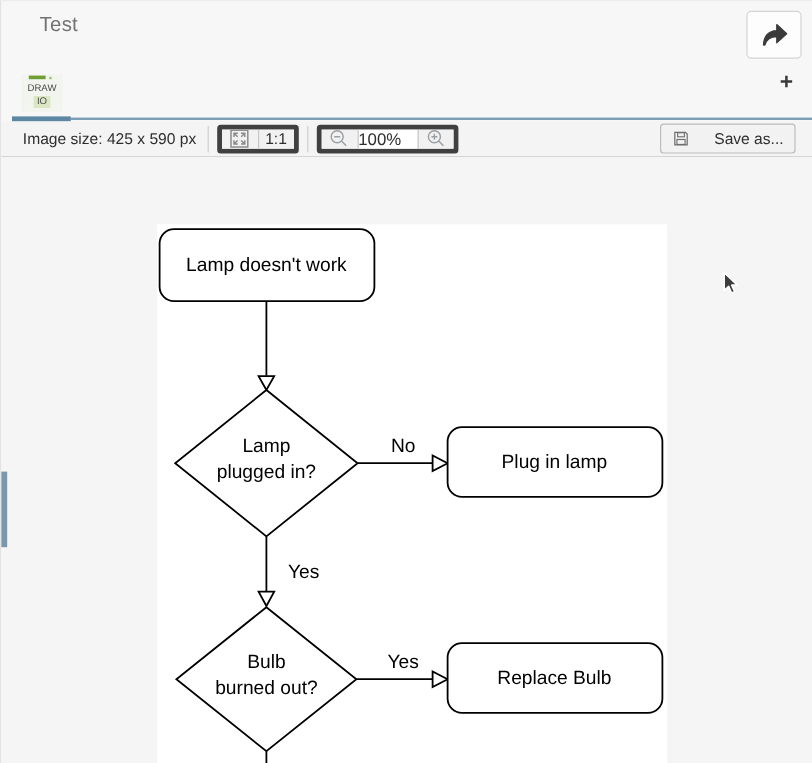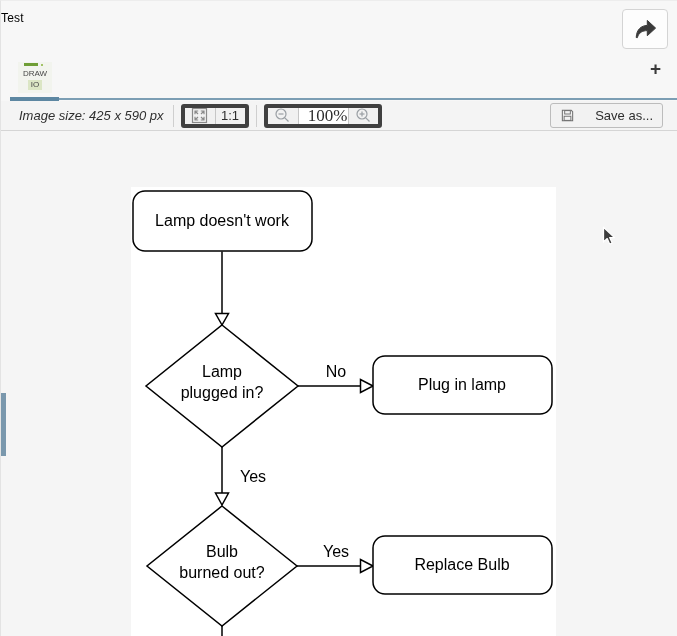--- a/index.html
+++ b/index.html
@@ -8,22 +8,22 @@
 
   .app {
     position: relative; width: 677px; height: 636px; overflow: hidden;
     background: var(--page-bg, #f7f7f7);
     border-left: 1px solid #e3e3e3; border-top: 1px solid #ededed;
   }
 
   
   .header { height: 58px; position: relative; }
   .page-title {
-    position: absolute; left: 0; top: 10px;
-    font-size: 12px; font-weight: 400; color: #000000; letter-spacing: .2px;
+    position: absolute; left: 32px; top: 10px;
+    font-size: 17px; font-weight: 400; color: #737373; letter-spacing: .2px;
   }
   .share-btn {
     position: absolute; right: 9px; top: 8px; width: 46px; height: 40px;
     background: #fdfdfd; border: 1px solid #d4d4d4; border-radius: 4px;
     display: flex; align-items: center; justify-content: center; cursor: pointer;
   }
 
   
   .tabbar { height: 38px; display: flex; align-items: flex-start; padding: 0 12px 0 9px; }
   .tab { width: 50px; height: 36px; display: flex; align-items: center; justify-content: center; cursor: pointer; }
@@ -50,34 +50,34 @@
   }
 
   
   .toolbar {
     height: 30px; background: var(--toolbar-bg, #f4f4f4);
     border-bottom: 1px solid #d5d5d5;
     display: flex; align-items: center; padding-left: 18px;
     font-size: 13px; color: #2e2e2e;
   }
   .tsep { width: 1px; height: 22px; background: #cfcfcf; margin: 0 7px; }
-  .size-label { margin-right: 2px; white-space: nowrap; font-style: italic; }
+  .size-label { margin-right: 2px; white-space: nowrap; }
   .btn-group {
     display: flex; align-items: stretch; height: 24px;
     border: 4px solid #404040; border-radius: 3px; overflow: hidden; background: #f1f1f1;
   }
   .btn-group .tbtn {
     width: 30px; border: none; background: #f1f1f1; cursor: pointer;
     display: flex; align-items: center; justify-content: center;
     font-size: 13px; color: #2e2e2e; padding: 0;
   }
   .btn-group .tbtn + .tbtn, .btn-group .tbtn + .zoom-input, .btn-group .zoom-input + .tbtn { border-left: 1px solid #c6c6c6; }
   .zoom-input {
-    width: 50px; border: none; background: #fff; text-align: right;
-    font-size: 17px; font-family: Liberation Serif, serif; color: #2e2e2e;
+    width: 50px; border: none; background: #fff; text-align: left;
+    font-size: 14px; font-family: Liberation Sans, sans-serif; color: #2e2e2e;
   }
   .tb-spacer { flex: 1; }
   .save-btn {
     margin-right: 14px; height: 25px; padding: 0 9px;
     border: 1px solid #bcbcbc; border-radius: 3px; background: #f2f2f2; cursor: pointer;
     display: flex; align-items: center; gap: 20px; font-size: 13px; color: #2e2e2e;
     font-family: "Liberation Sans", sans-serif;
   }
 
   

